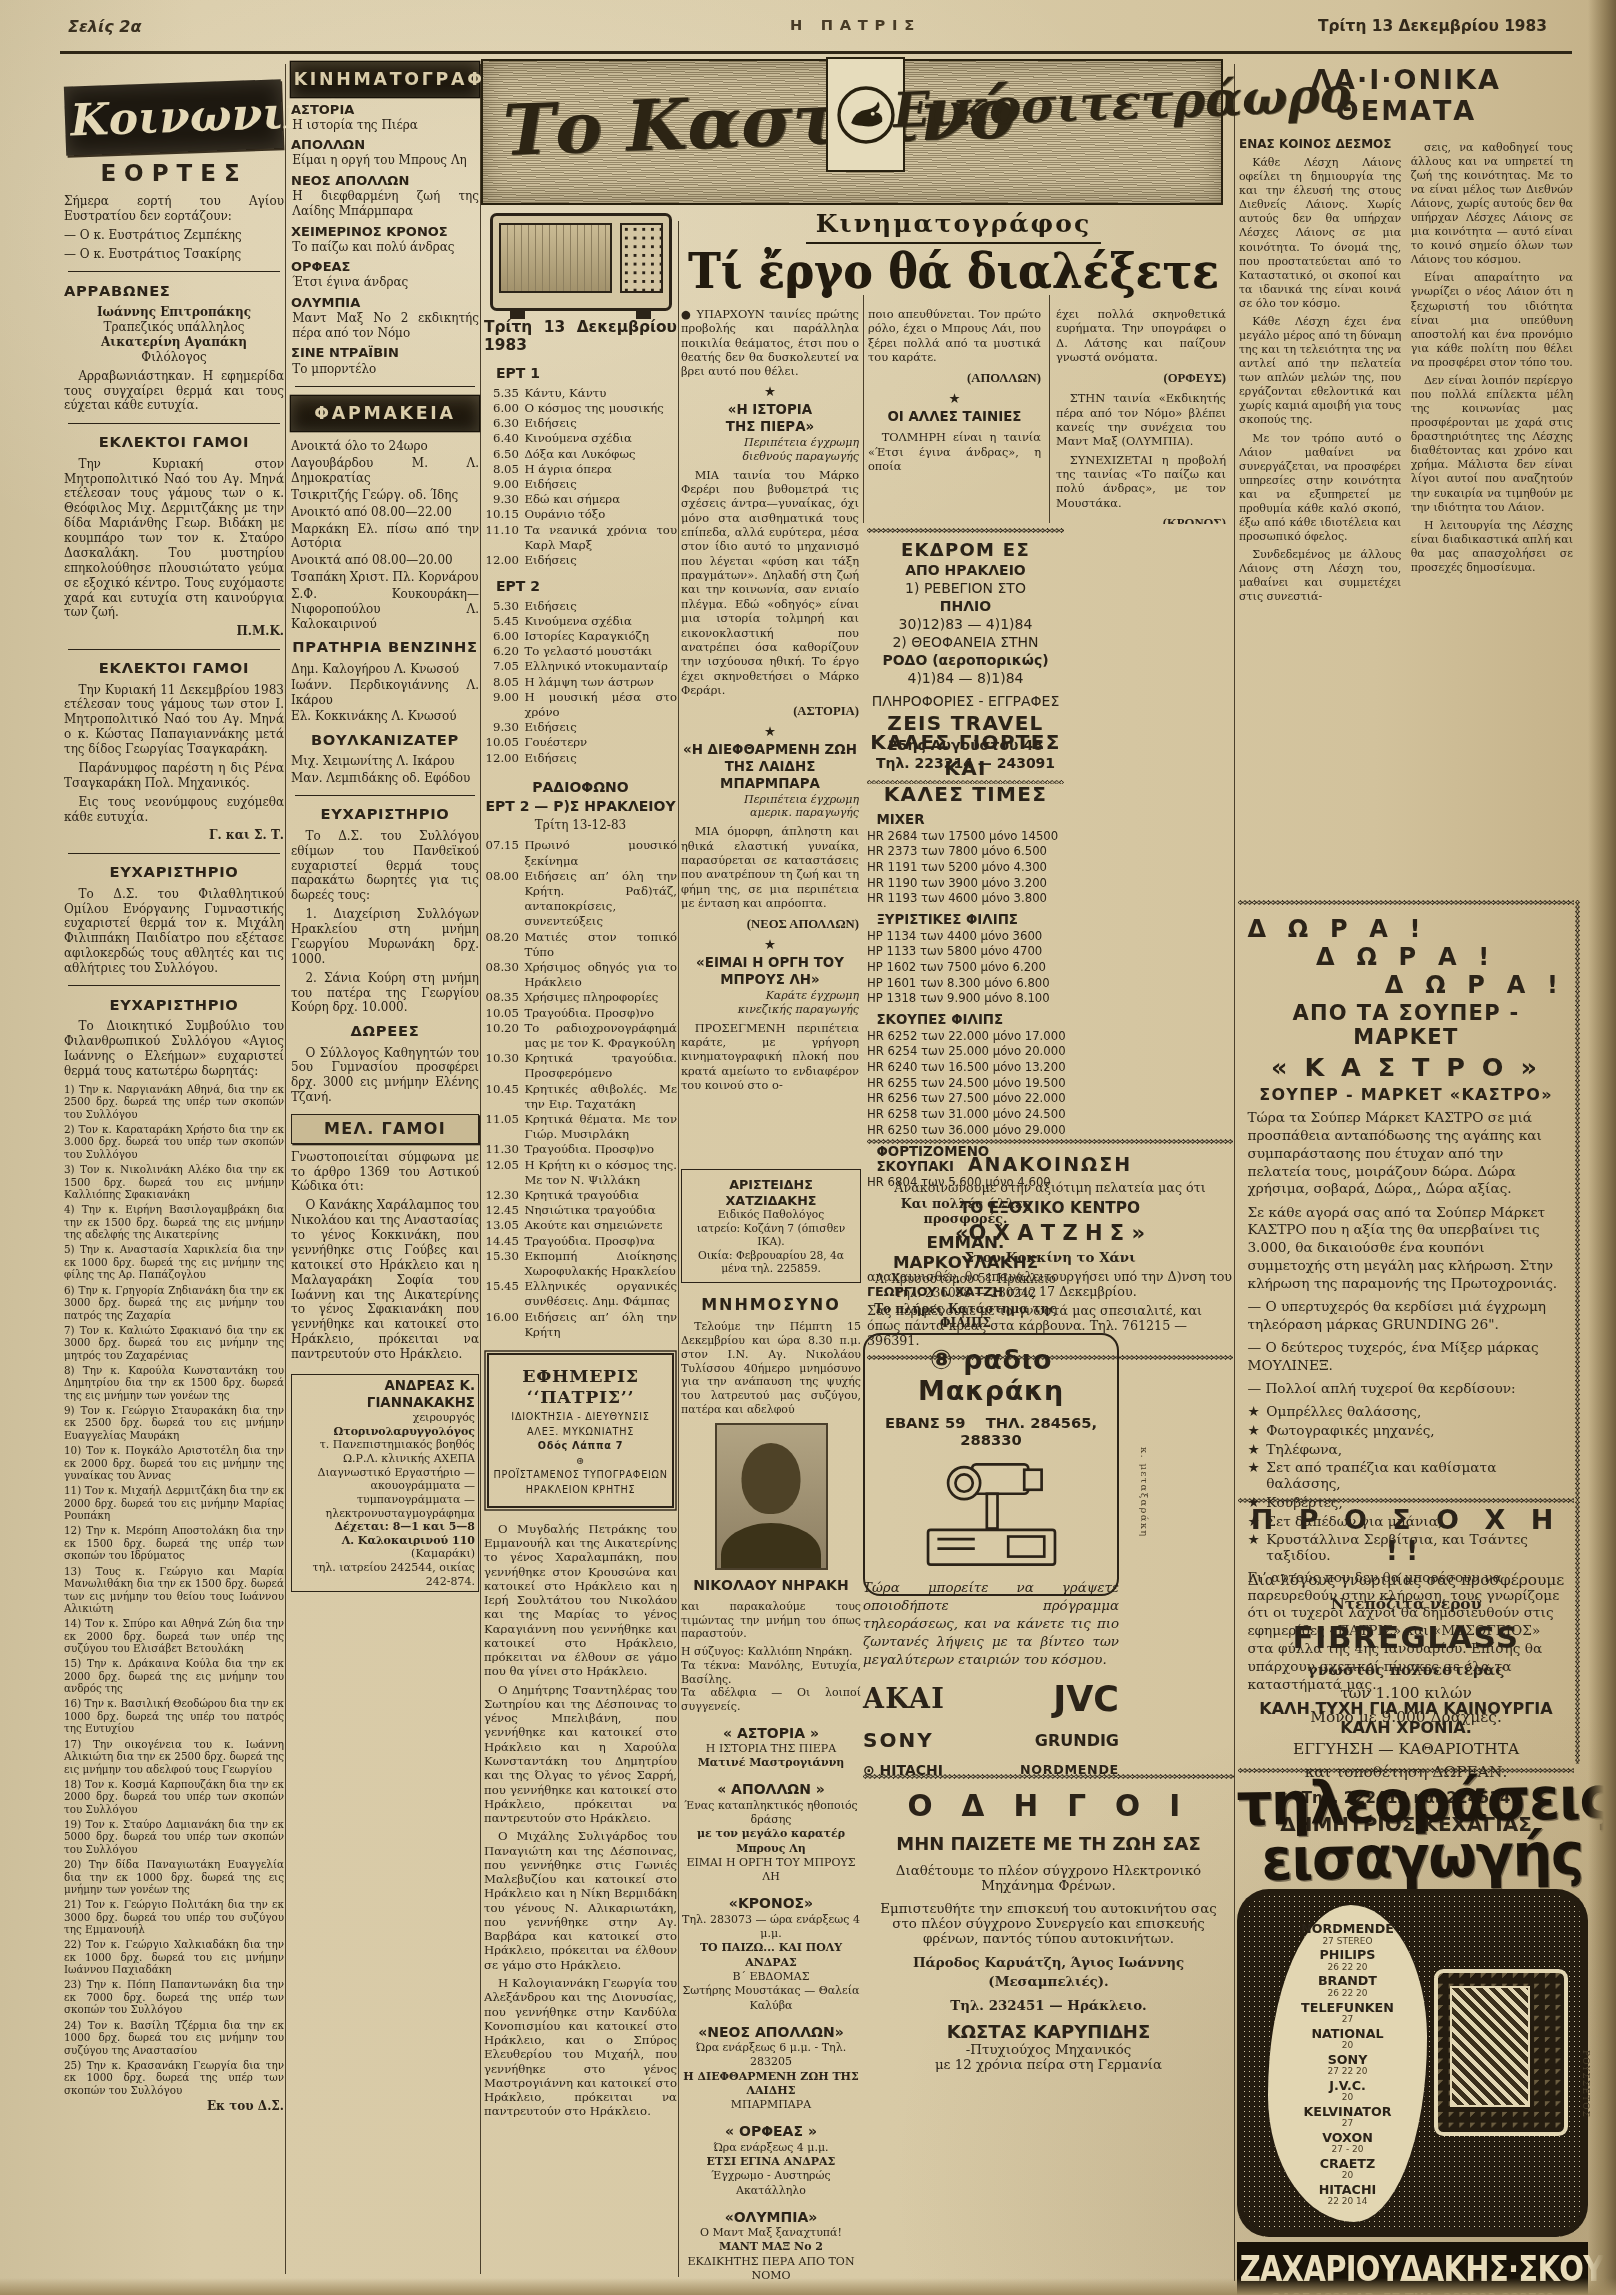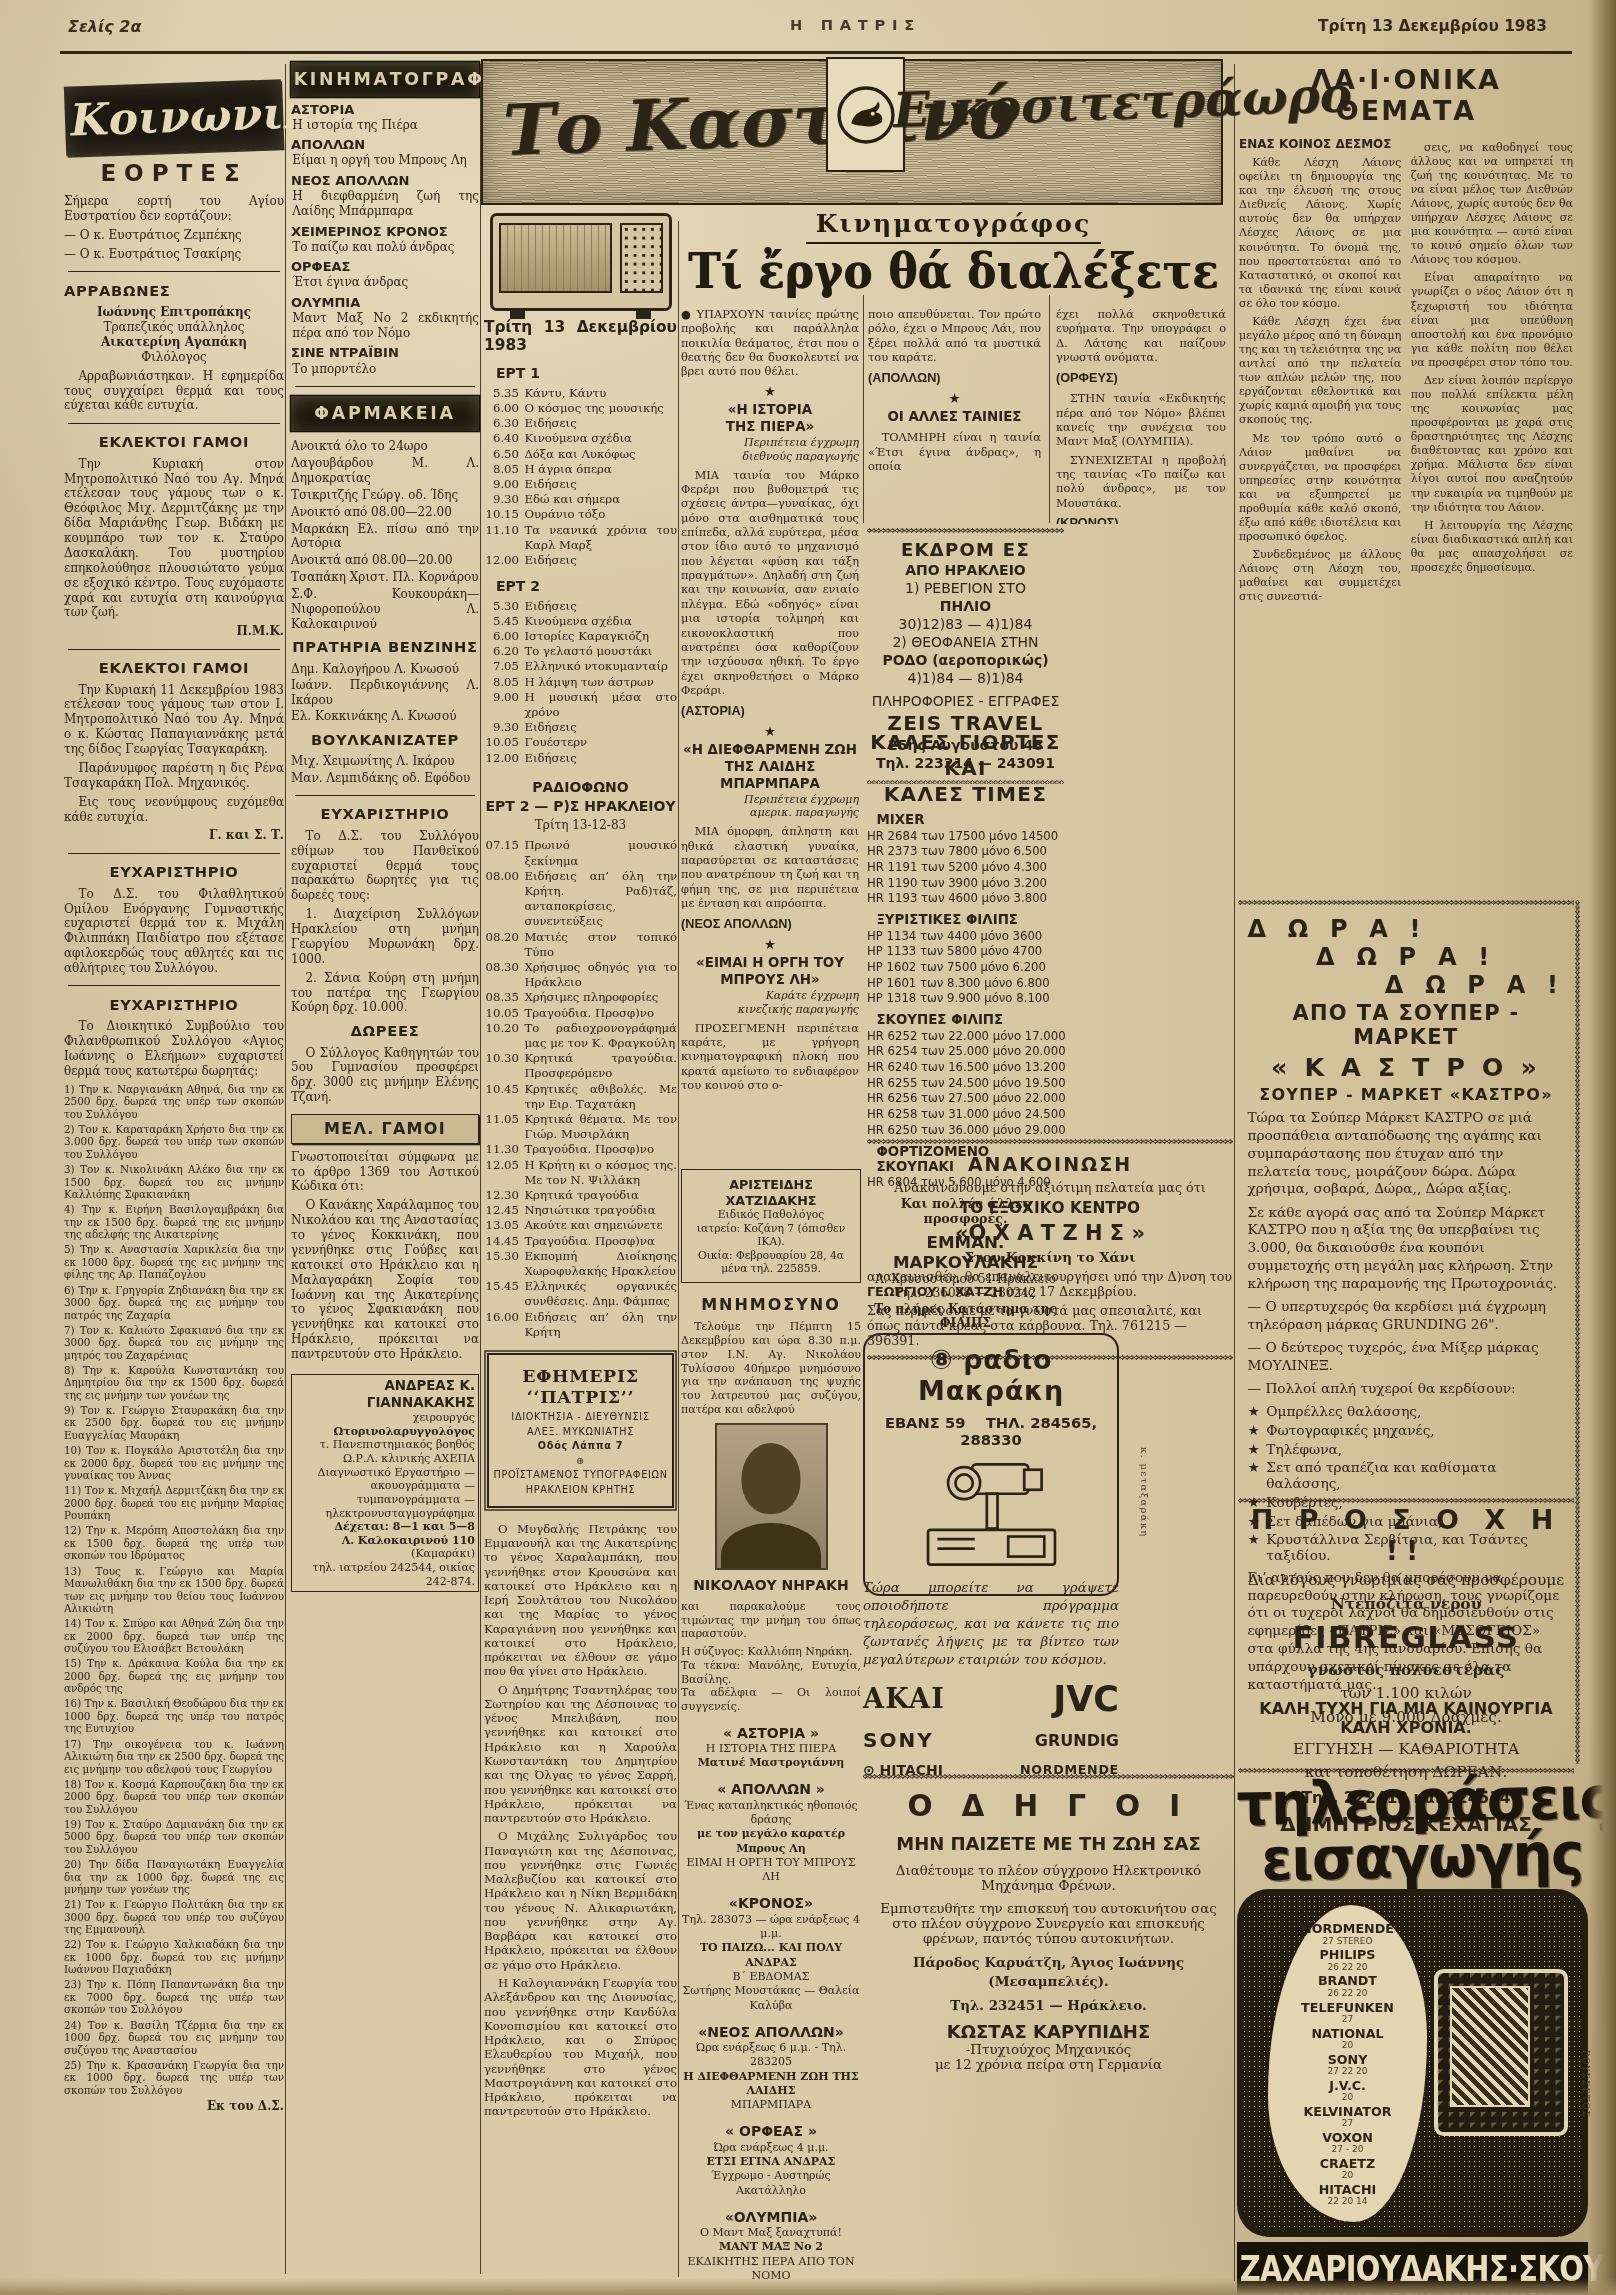--- a/index.html
+++ b/index.html
@@ -61,21 +61,21 @@
   .kicker-wrap{position:absolute;left:681px;top:209px;width:545px;text-align:center;}
   .kicker{display:inline-block;font-family:"DejaVu Serif",serif;font-weight:bold;font-size:25px;letter-spacing:2px;
     border-bottom:2.7px solid #241d10;padding:0 9.4px 4px;color:#241d10;}
   .headline{position:absolute;left:681px;top:246px;width:545px;text-align:center;
     font-family:"DejaVu Serif",serif;font-weight:bold;font-size:43px;letter-spacing:0.7px;color:#221b0f;
     transform:scaleY(1.14);text-shadow:1px 0 #221b0f;}
   .acol{position:absolute;font-size:11.4px;line-height:1.26;text-align:justify;}
   .star{text-align:center;font-size:13.4px;margin:5.4px 0 1.3px;}
   .rev-h{font-family:"DejaVu Sans",sans-serif;font-weight:bold;text-align:center;font-size:13.4px;line-height:1.25;}
   .rev-sub{text-align:right;font-size:11px;font-style:italic;}
-  .paren{font-family:Liberation Sans, sans-serif;font-weight:bold;font-size:12.7px;margin:5.4px 0;}
+  .paren{text-align:right;font-family:Liberation Serif, serif;font-weight:bold;font-size:12.7px;margin:5.4px 0;}
   
   .boxpad{padding:10.7px 12px;}
   .ekdromes{position:absolute;left:867px;top:528px;width:197px;}
   .ekdromes-h{font-family:"DejaVu Sans",sans-serif;font-weight:bold;text-align:center;font-size:18px;letter-spacing:1.3px;}
   .ek-line{font-family:"DejaVu Sans",sans-serif;text-align:center;font-size:14px;margin:2px 0;}
   .kales{position:absolute;left:867px;top:729px;width:197px;}
   .kales-h{font-family:"DejaVu Sans",sans-serif;font-weight:bold;text-align:center;font-size:20px;letter-spacing:1.3px;line-height:1.3;}
   .price-g{font-family:"DejaVu Sans",sans-serif;font-weight:bold;font-size:13.4px;margin:5.4px 0 1.3px 9.4px;}
   .price-r{font-family:"DejaVu Sans",sans-serif;font-size:11.7px;line-height:1.34;white-space:nowrap;}
   .anak{position:absolute;left:867px;top:1139px;width:366px;}

